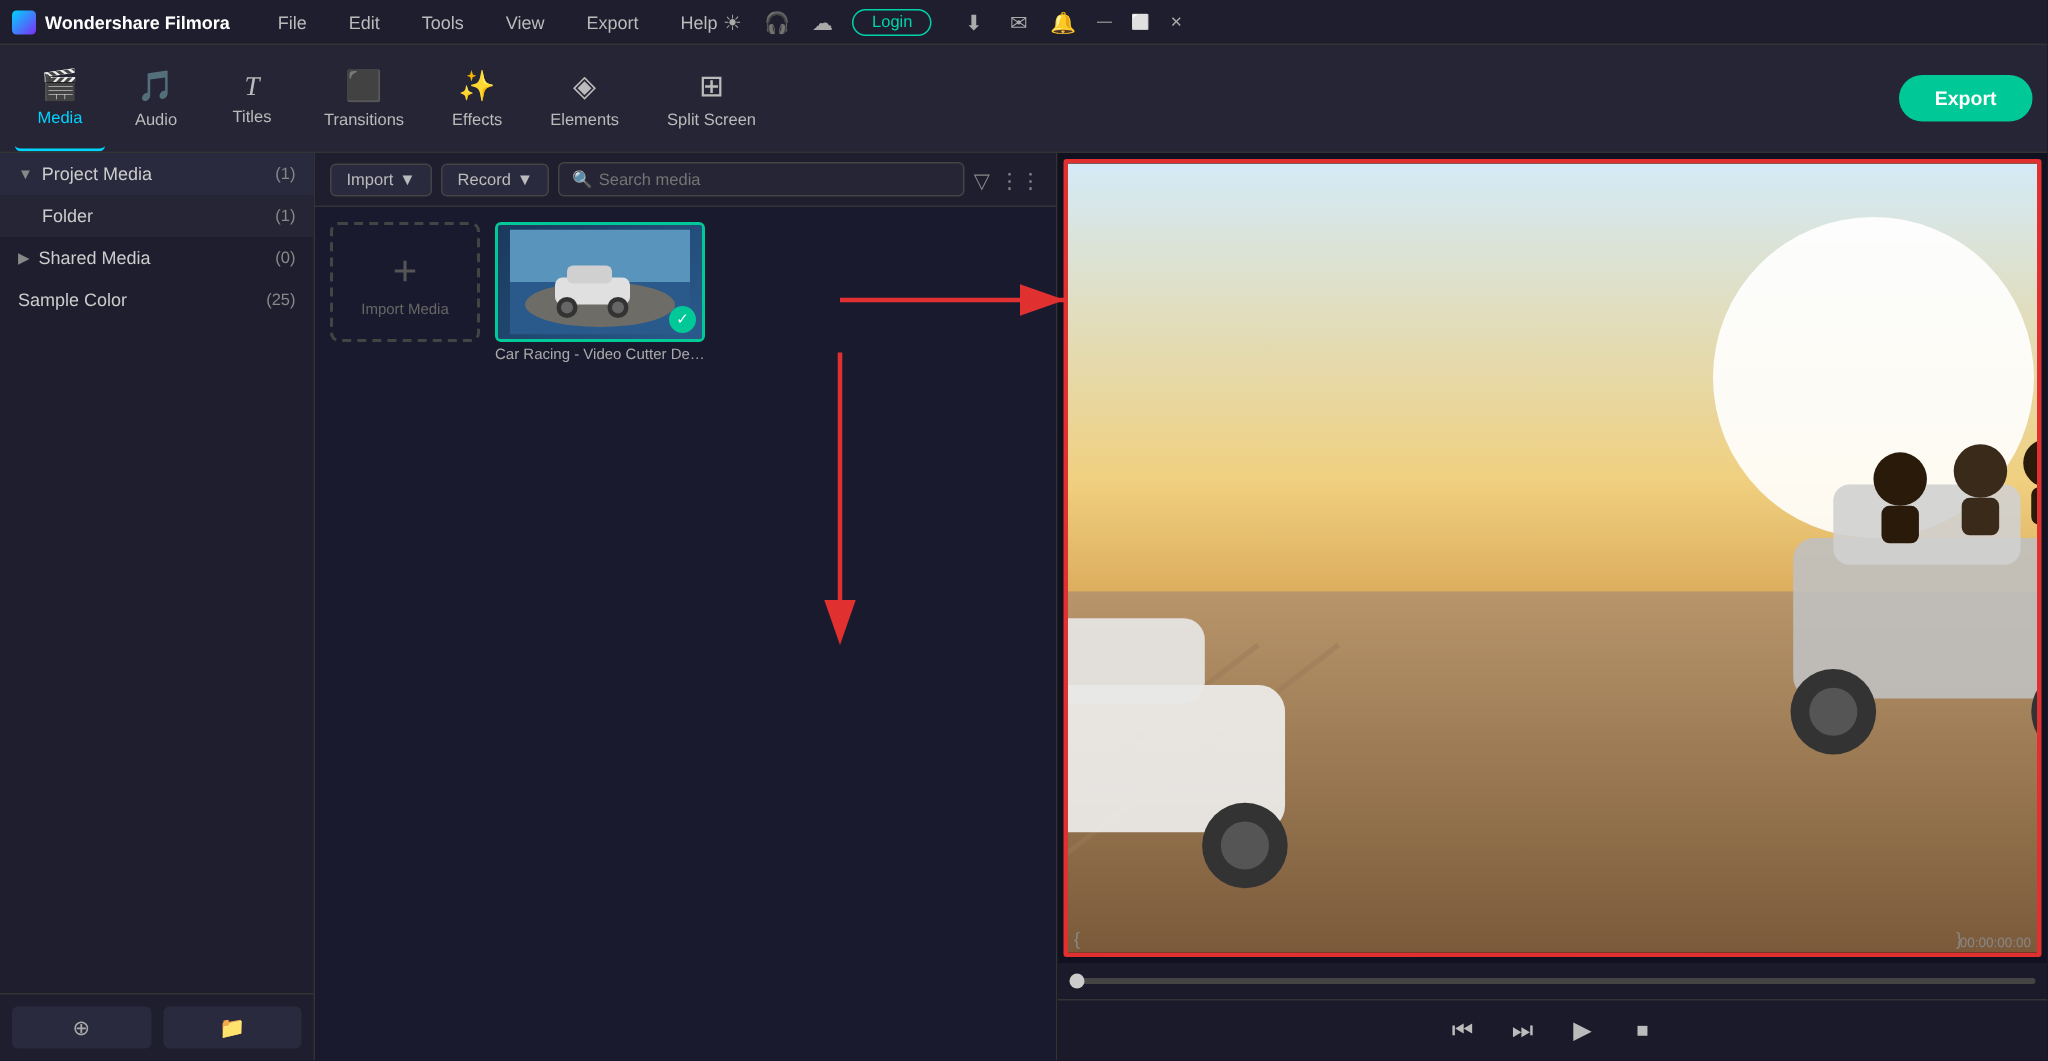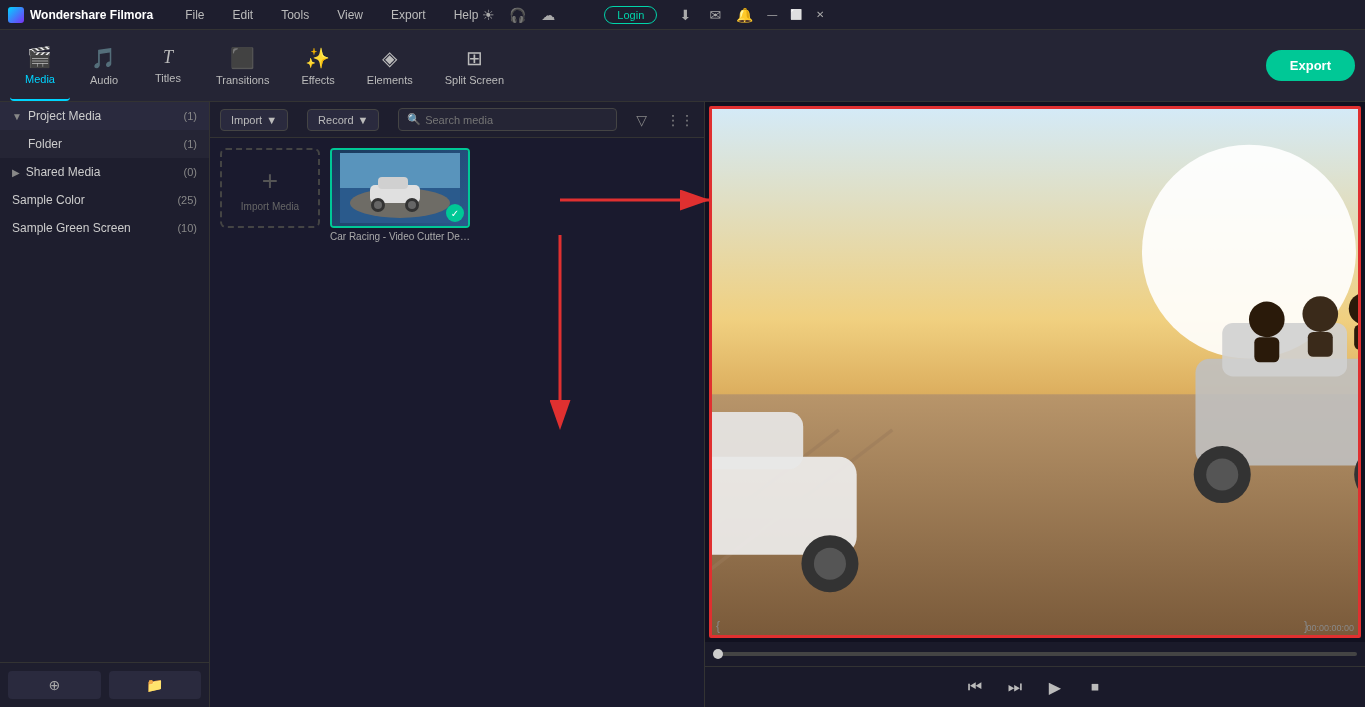--- a/index.html
+++ b/index.html
@@ -6,21 +6,21 @@
     body { width: 1365px; height: 707px; background: #1a1a2e; font-family: 'Segoe UI', Arial, sans-serif; overflow: hidden; color: #ccc; font-size: 12px; }
 
     
     #title-bar { display: flex; align-items: center; background: #1e1e2e; height: 30px; padding: 0 8px; border-bottom: 1px solid #333; }
     #title-bar .logo { display: flex; align-items: center; gap: 6px; color: #fff; font-size: 12px; font-weight: bold; }
     #title-bar .logo-icon { width: 16px; height: 16px; background: linear-gradient(135deg, #00d4ff, #7b2ff7); border-radius: 3px; }
     #title-bar .menu-items { display: flex; gap: 16px; margin-left: 20px; color: #bbb; font-size: 12px; }
     #title-bar .menu-items span { cursor: pointer; margin-left: 12px; }
     #title-bar .center-title { flex: 1; text-align: center; color: #bbb; font-size: 12px; }
     #title-bar .win-btn { width: 14px; height: 14px; border-radius: 2px; display: flex; align-items: center; justify-content: center; cursor: pointer; font-size: 10px; color: #aaa; }
-    #title-bar .login-btn { background: transparent; border: 1.5px solid #00d4aa; color: #00d4aa; padding: 2px 12px; border-radius: 12px; cursor: pointer; font-size: 11px; margin-right: 8px; margin-left: 36px; }
+    #title-bar .login-btn { background: transparent; border: 1.5px solid #00d4aa; color: #00d4aa; padding: 2px 12px; border-radius: 12px; cursor: pointer; font-size: 11px; margin-right: 8px; }
     .top-icons { display: flex; gap: 10px; align-items: center; }
     .top-icon { width: 20px; height: 20px; display: flex; align-items: center; justify-content: center; cursor: pointer; color: #aaa; font-size: 14px; }
 
     
     #toolbar { display: flex; align-items: stretch; background: #252535; height: 72px; border-bottom: 1px solid #333; padding: 0 10px; gap: 4px; }
     .toolbar-item { display: flex; flex-direction: column; align-items: center; justify-content: center; padding: 6px 14px; cursor: pointer; border-radius: 4px; color: #bbb; font-size: 11px; gap: 4px; min-width: 60px; }
     .toolbar-item.active { color: #00d4ff; border-bottom: 2px solid #00d4ff; }
     .toolbar-item .t-icon { font-size: 20px; }
     .export-btn { background: #00c896; color: #fff; border: none; border-radius: 20px; padding: 8px 24px; font-size: 13px; cursor: pointer; margin-left: auto; align-self: center; font-weight: bold; }
 
@@ -34,21 +34,21 @@
     .panel-item.active { background: #2a2a3e; }
     .panel-item-label { display: flex; align-items: center; gap: 6px; }
     .panel-item-label .arrow { font-size: 10px; color: #888; }
     .panel-item-count { color: #888; font-size: 11px; }
     .panel-item-sub { padding-left: 28px; }
     .panel-bottom { margin-top: auto; display: flex; padding: 8px; gap: 8px; border-top: 1px solid #333; }
     .panel-bottom-btn { flex: 1; background: #2a2a3e; border: none; color: #aaa; padding: 6px; border-radius: 4px; cursor: pointer; display: flex; align-items: center; justify-content: center; font-size: 14px; }
 
     
     #media-panel { flex: 1; background: #1a1a2e; display: flex; flex-direction: column; border-right: 1px solid #333; max-width: calc(100% - 210px - 660px); min-width: 220px; }
-    .media-toolbar { display: flex; align-items: center; padding: 6px 10px; gap: 19px; border-bottom: 1px solid #333; background: #1e1e2e; }
+    .media-toolbar { display: flex; align-items: center; padding: 6px 10px; gap: 6px; border-bottom: 1px solid #333; background: #1e1e2e; }
     .import-btn { background: #2a2a3e; border: 1px solid #444; color: #bbb; padding: 4px 10px; border-radius: 4px; cursor: pointer; font-size: 11px; display: flex; align-items: center; gap: 4px; }
     .record-btn { background: #2a2a3e; border: 1px solid #444; color: #bbb; padding: 4px 10px; border-radius: 4px; cursor: pointer; font-size: 11px; display: flex; align-items: center; gap: 4px; }
     .search-box { flex: 1; background: #252535; border: 1px solid #444; border-radius: 4px; padding: 4px 8px; color: #bbb; font-size: 11px; display: flex; align-items: center; gap: 4px; }
     .search-box input { background: transparent; border: none; outline: none; color: #bbb; font-size: 11px; flex: 1; }
     .filter-icon { color: #888; cursor: pointer; font-size: 14px; }
     .grid-icon { color: #888; cursor: pointer; font-size: 14px; }
 
     .media-content { flex: 1; padding: 10px; display: flex; flex-wrap: wrap; gap: 10px; align-content: flex-start; overflow: auto; }
     .media-import-area { width: 100px; height: 80px; border: 2px dashed #444; border-radius: 6px; display: flex; flex-direction: column; align-items: center; justify-content: center; cursor: pointer; color: #666; }
     .media-import-area .plus { font-size: 28px; color: #555; }
@@ -163,26 +163,20 @@
       </div>
 
       <div class="panel-item">
         <div class="panel-item-label">
           <span>Sample Color</span>
         </div>
         <span class="panel-item-count">(25)</span>
       </div>
 
 
-      <div class="panel-item">
-        <div class="panel-item-label">
-          <span>Sample Green Screen</span>
-        </div>
-        <span class="panel-item-count">(10)</span>
-      </div>
     </div>
     <div class="panel-bottom">
       <button class="panel-bottom-btn">⊕</button>
       <button class="panel-bottom-btn">📁</button>
     </div>
   </div>
 
   <div id="media-panel">
     <div class="media-toolbar">
       <button class="import-btn">

